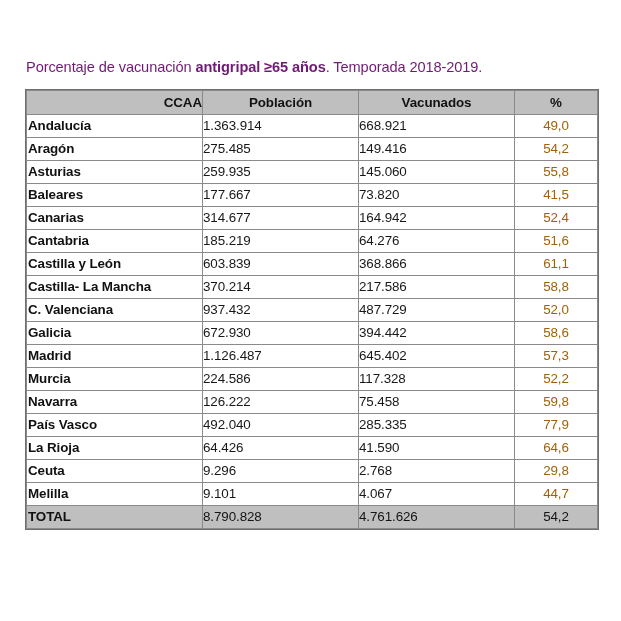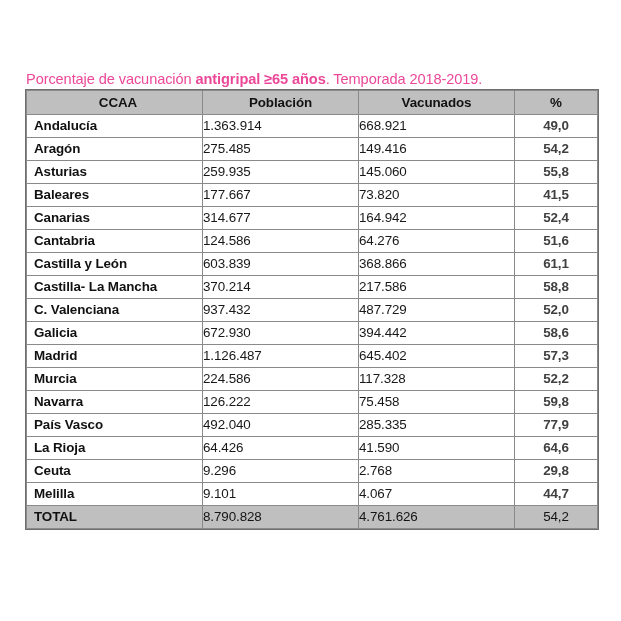--- a/index.html
+++ b/index.html
@@ -20,26 +20,26 @@
     position: absolute;
     left: 0; top: 0;
     width: 621px;
     height: 621px;
   }
 
   
   #caption {
     position: absolute;
     left: 26px;
-    top: 69px;
+    top: 57px;
     font-size: 14.6px;
     line-height: 20px;
     letter-spacing: -0.1px;
     white-space: nowrap;
-    color: #ec4899;
+    color: #701a75;
   }
   #caption .bold {
     font-weight: bold;
   }
 
   
   #vax-table {
     position: absolute;
     left: 26px;
     top: 90px;
@@ -67,44 +67,44 @@
   }
 
   
   #vax-table thead th {
     background: #bfbfbf;
     font-weight: bold;
     color: #121212;
     height: 24px;
   }
   #vax-table thead th.h-ccaa {
-    text-align: center;
+    text-align: right;
     padding-left: 7px;
   }
   #vax-table thead th.h-pob,
   #vax-table thead th.h-vac,
   #vax-table thead th.h-pct {
     text-align: center;
   }
 
   
   #vax-table td.cell-region {
     text-align: left;
-    padding-left: 7px;
+    padding-left: 1px;
     font-weight: bold;
     color: #111111;
   }
   #vax-table td.cell-num {
     font-weight: normal;
     color: #181818;
   }
   #vax-table td.cell-pct {
     text-align: center;
-    font-weight: bold;
-    color: #404040;
+    font-weight: normal;
+    color: #a16207;
   }
 
   
   #vax-table tr.total-row td {
     background: #bfbfbf;
     font-weight: bold;
     color: #111111;
     margin-top: 39px;
   }
   #vax-table tr.total-row td.cell-num,
@@ -163,21 +163,21 @@
           <td class="cell-pct">41,5</td>
         </tr>
         <tr>
           <td class="cell-region">Canarias</td>
           <td class="cell-num">314.677</td>
           <td class="cell-num">164.942</td>
           <td class="cell-pct">52,4</td>
         </tr>
         <tr>
           <td class="cell-region">Cantabria</td>
-          <td class="cell-num">124.586</td>
+          <td class="cell-num">185.219</td>
           <td class="cell-num">64.276</td>
           <td class="cell-pct">51,6</td>
         </tr>
         <tr>
           <td class="cell-region">Castilla y León</td>
           <td class="cell-num">603.839</td>
           <td class="cell-num">368.866</td>
           <td class="cell-pct">61,1</td>
         </tr>
         <tr>

